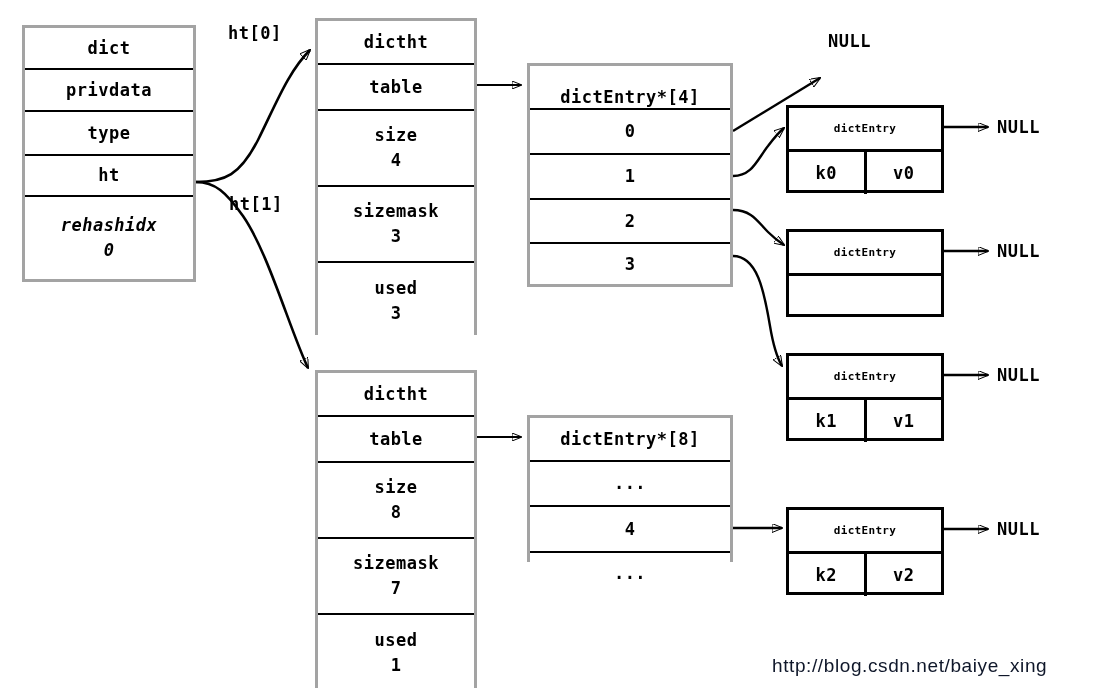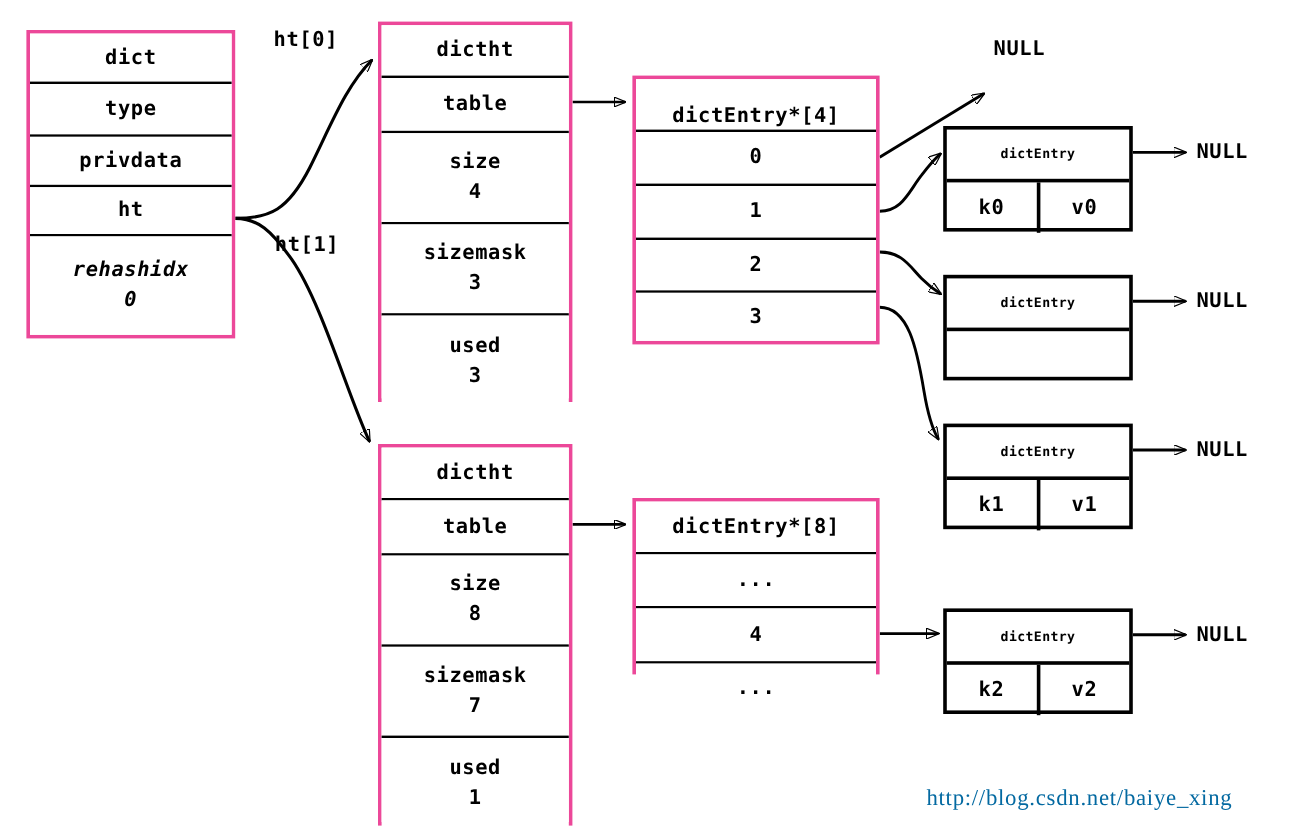--- a/index.html
+++ b/index.html
@@ -14,21 +14,21 @@
     height: 700px;
     background: #ffffff;
     font-family: "DejaVu Sans Mono", "Liberation Mono", monospace;
     overflow: hidden;
   }
 
   
   .box {
     position: absolute;
     box-sizing: border-box;
-    border: 3px solid #ec4899;
+    border: 3px solid #a3a3a3;
     background: #fff;
     z-index: 3;
   }
   .row {
     box-sizing: border-box;
     border-bottom: 2px solid #000;
     background: #fff;
     display: flex;
     flex-direction: column;
     align-items: center;
@@ -96,23 +96,23 @@
     font-size: 17px;
     font-weight: bold;
     letter-spacing: 0.5px;
     color: #000;
     white-space: nowrap;
     z-index: 4;
   }
 
   .watermark {
     position: absolute;
-    font-family: Liberation Serif, serif;
+    font-family: Liberation Sans, sans-serif;
     font-size: 19px;
-    color: #0369a1;
+    color: #0f172a;
     white-space: nowrap;
     letter-spacing: 0.6px;
     z-index: 2;
   }
 
   svg.links {
     position: absolute;
     left: 0;
     top: 0;
     width: 1093px;
@@ -161,25 +161,25 @@
     <line x1="944" y1="127" x2="988" y2="127" stroke-width="2.4" marker-end="url(#arrow)"></line>
     <line x1="944" y1="251" x2="988" y2="251" stroke-width="2.4" marker-end="url(#arrow)"></line>
     <line x1="944" y1="375" x2="988" y2="375" stroke-width="2.4" marker-end="url(#arrow)"></line>
     <line x1="944" y1="529" x2="988" y2="529" stroke-width="2.4" marker-end="url(#arrow)"></line>
   </svg>
 
   <div class="box" id="dict-box" style="left:22px; top:25px; width:174px; height:257px;">
     <div class="row" style="height:42px;">
       <span class="label">dict</span>
     </div>
-    <div class="row" style="height:44px;">
-      <span class="label">type</span>
-    </div>
     <div class="row" style="height:42px;">
       <span class="label">privdata</span>
+    </div>
+    <div class="row" style="height:44px;">
+      <span class="label">type</span>
     </div>
     <div class="row" style="height:41px;">
       <span class="label">ht</span>
     </div>
     <div class="row" style="height:82px;font-style:italic;">
       <span class="label">rehashidx</span>
       <span class="value">0</span>
     </div>
   </div>
 

